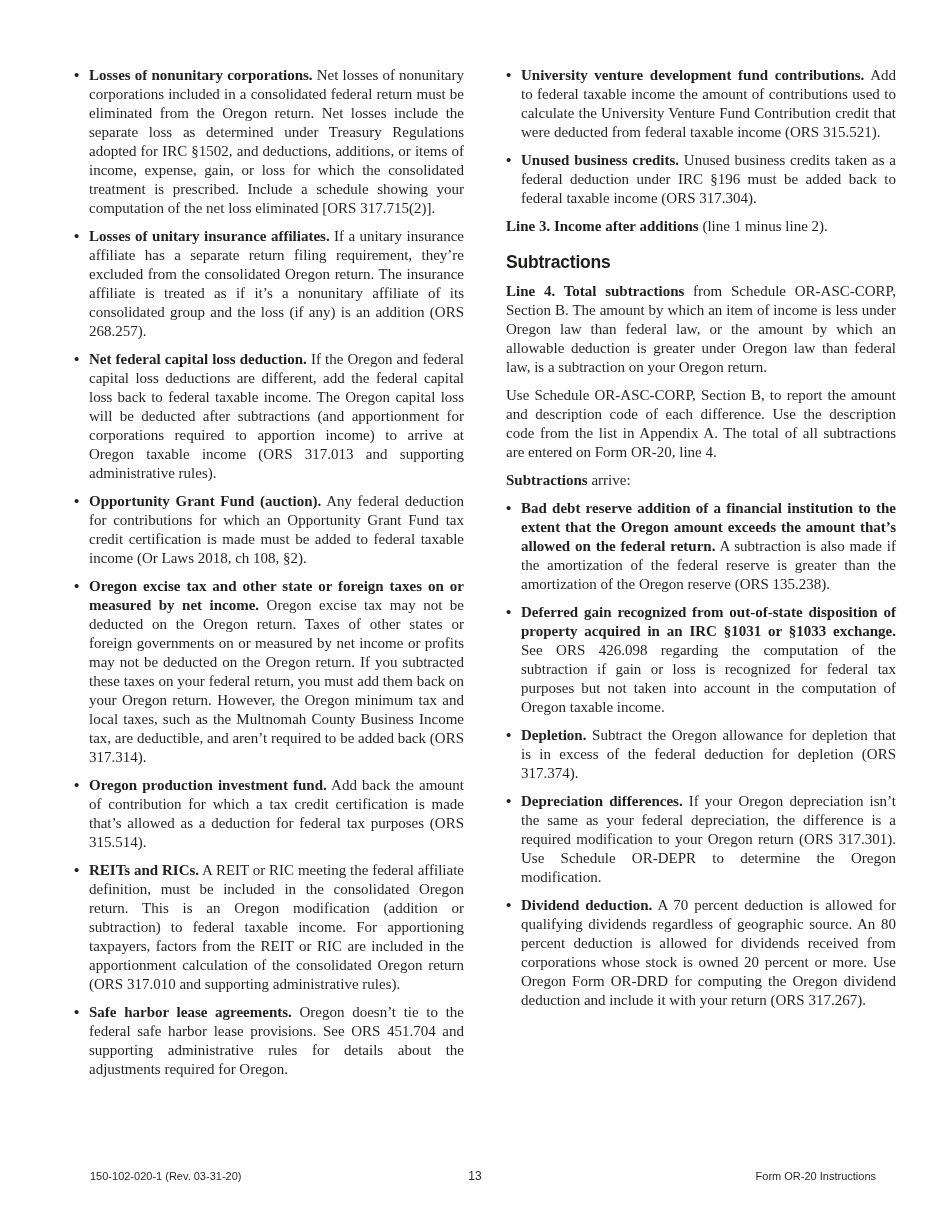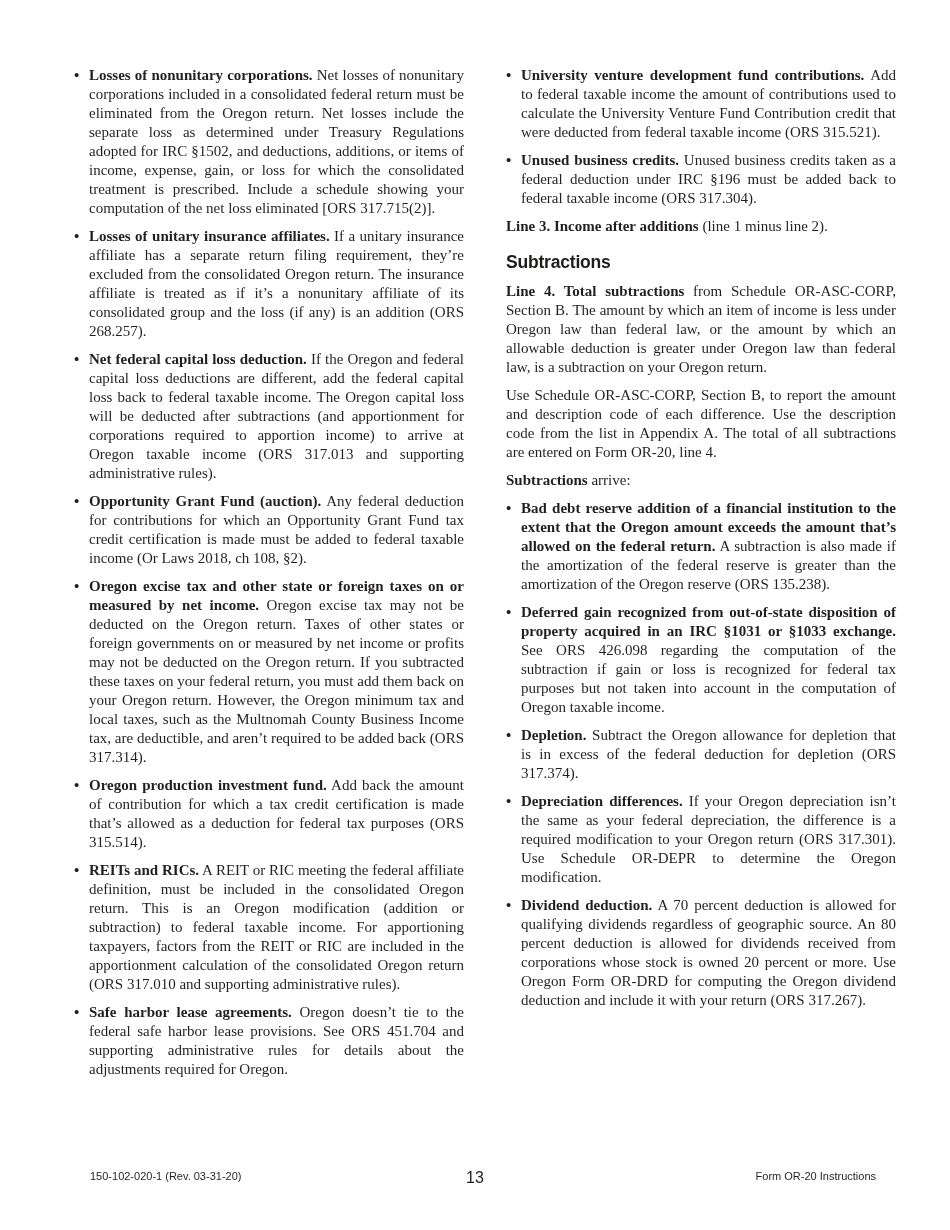--- a/index.html
+++ b/index.html
@@ -64,21 +64,21 @@
     position: absolute;
     left: 74px;
     right: 74px;
     top: 1170px;
     height: 16px;
     font-family: "Liberation Sans", sans-serif;
     font-size: 11px;
     color: #231f20;
   }
   .footer .f-left   { position: absolute; left: 16px; top: 0; }
-  .footer .f-center { position: absolute; left: 50%; top: -1px; transform: translateX(-50%); font-size: 16px; }
+  .footer .f-center { position: absolute; left: 50%; top: -1px; transform: translateX(-50%); font-size: 12px; }
   .footer .f-right  { position: absolute; right: 0; top: 0; padding-left: 20px; }
 </style>
 </head>
 <body>
 
 <div class="page">
 
   <div class="col col-left">
     <ul class="bullets">
       <li class="bullet">

